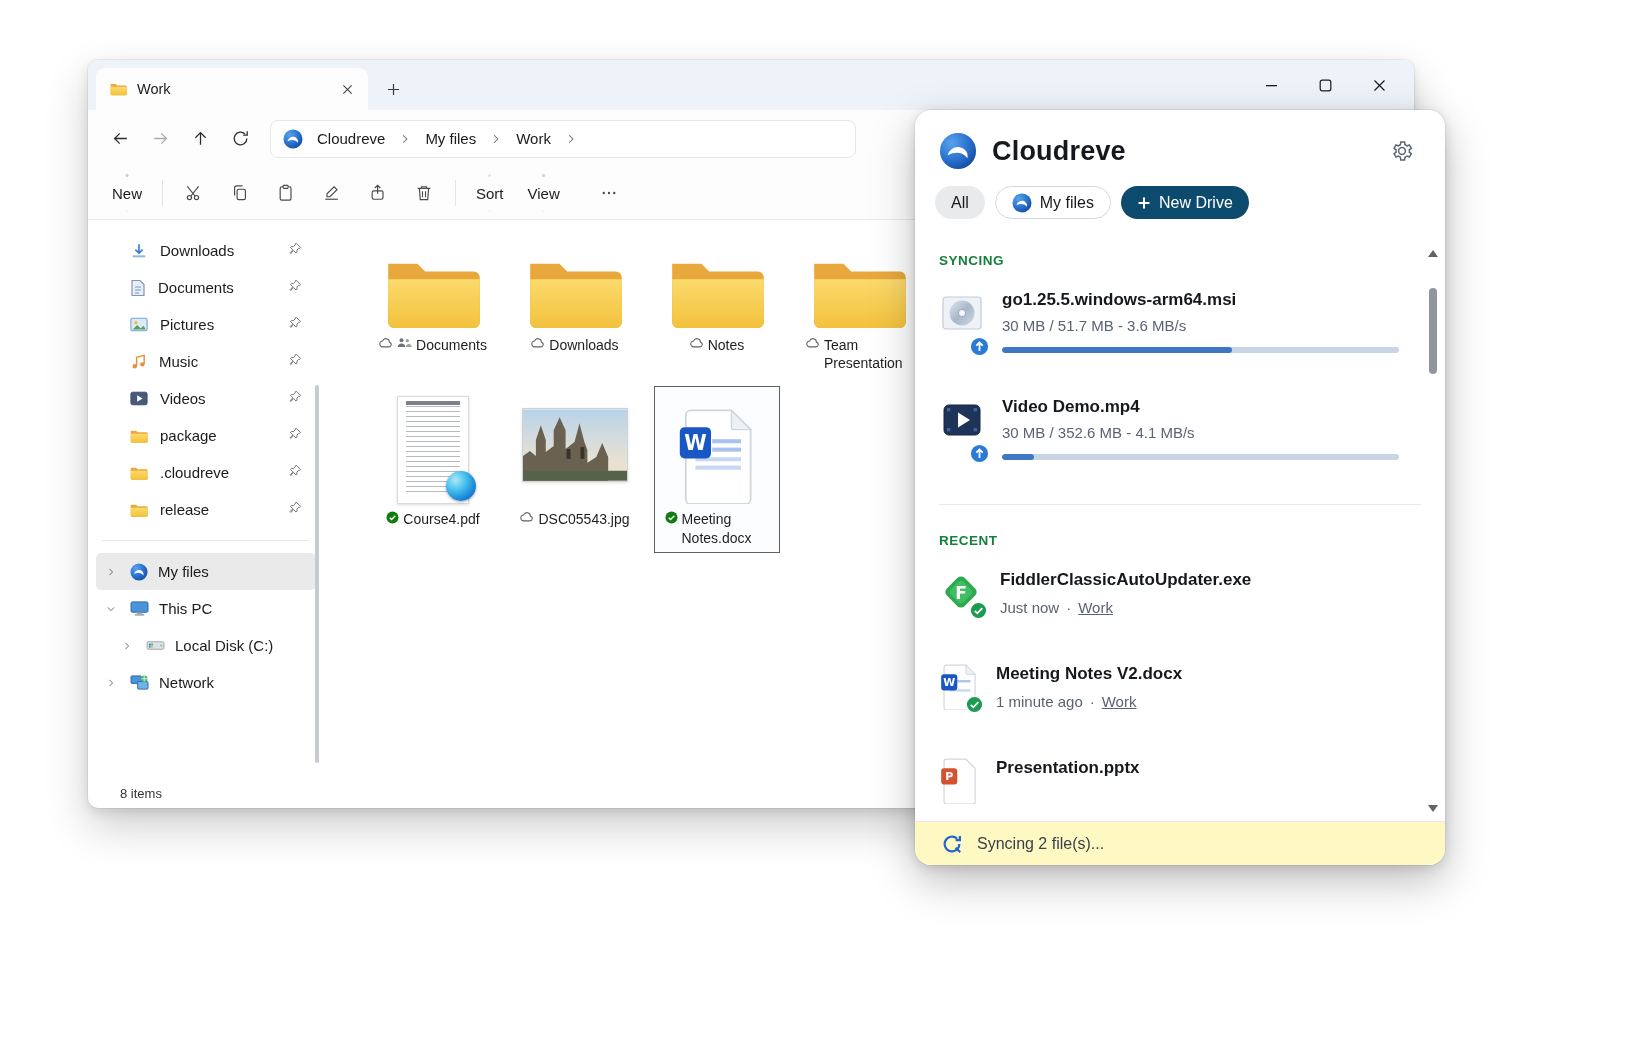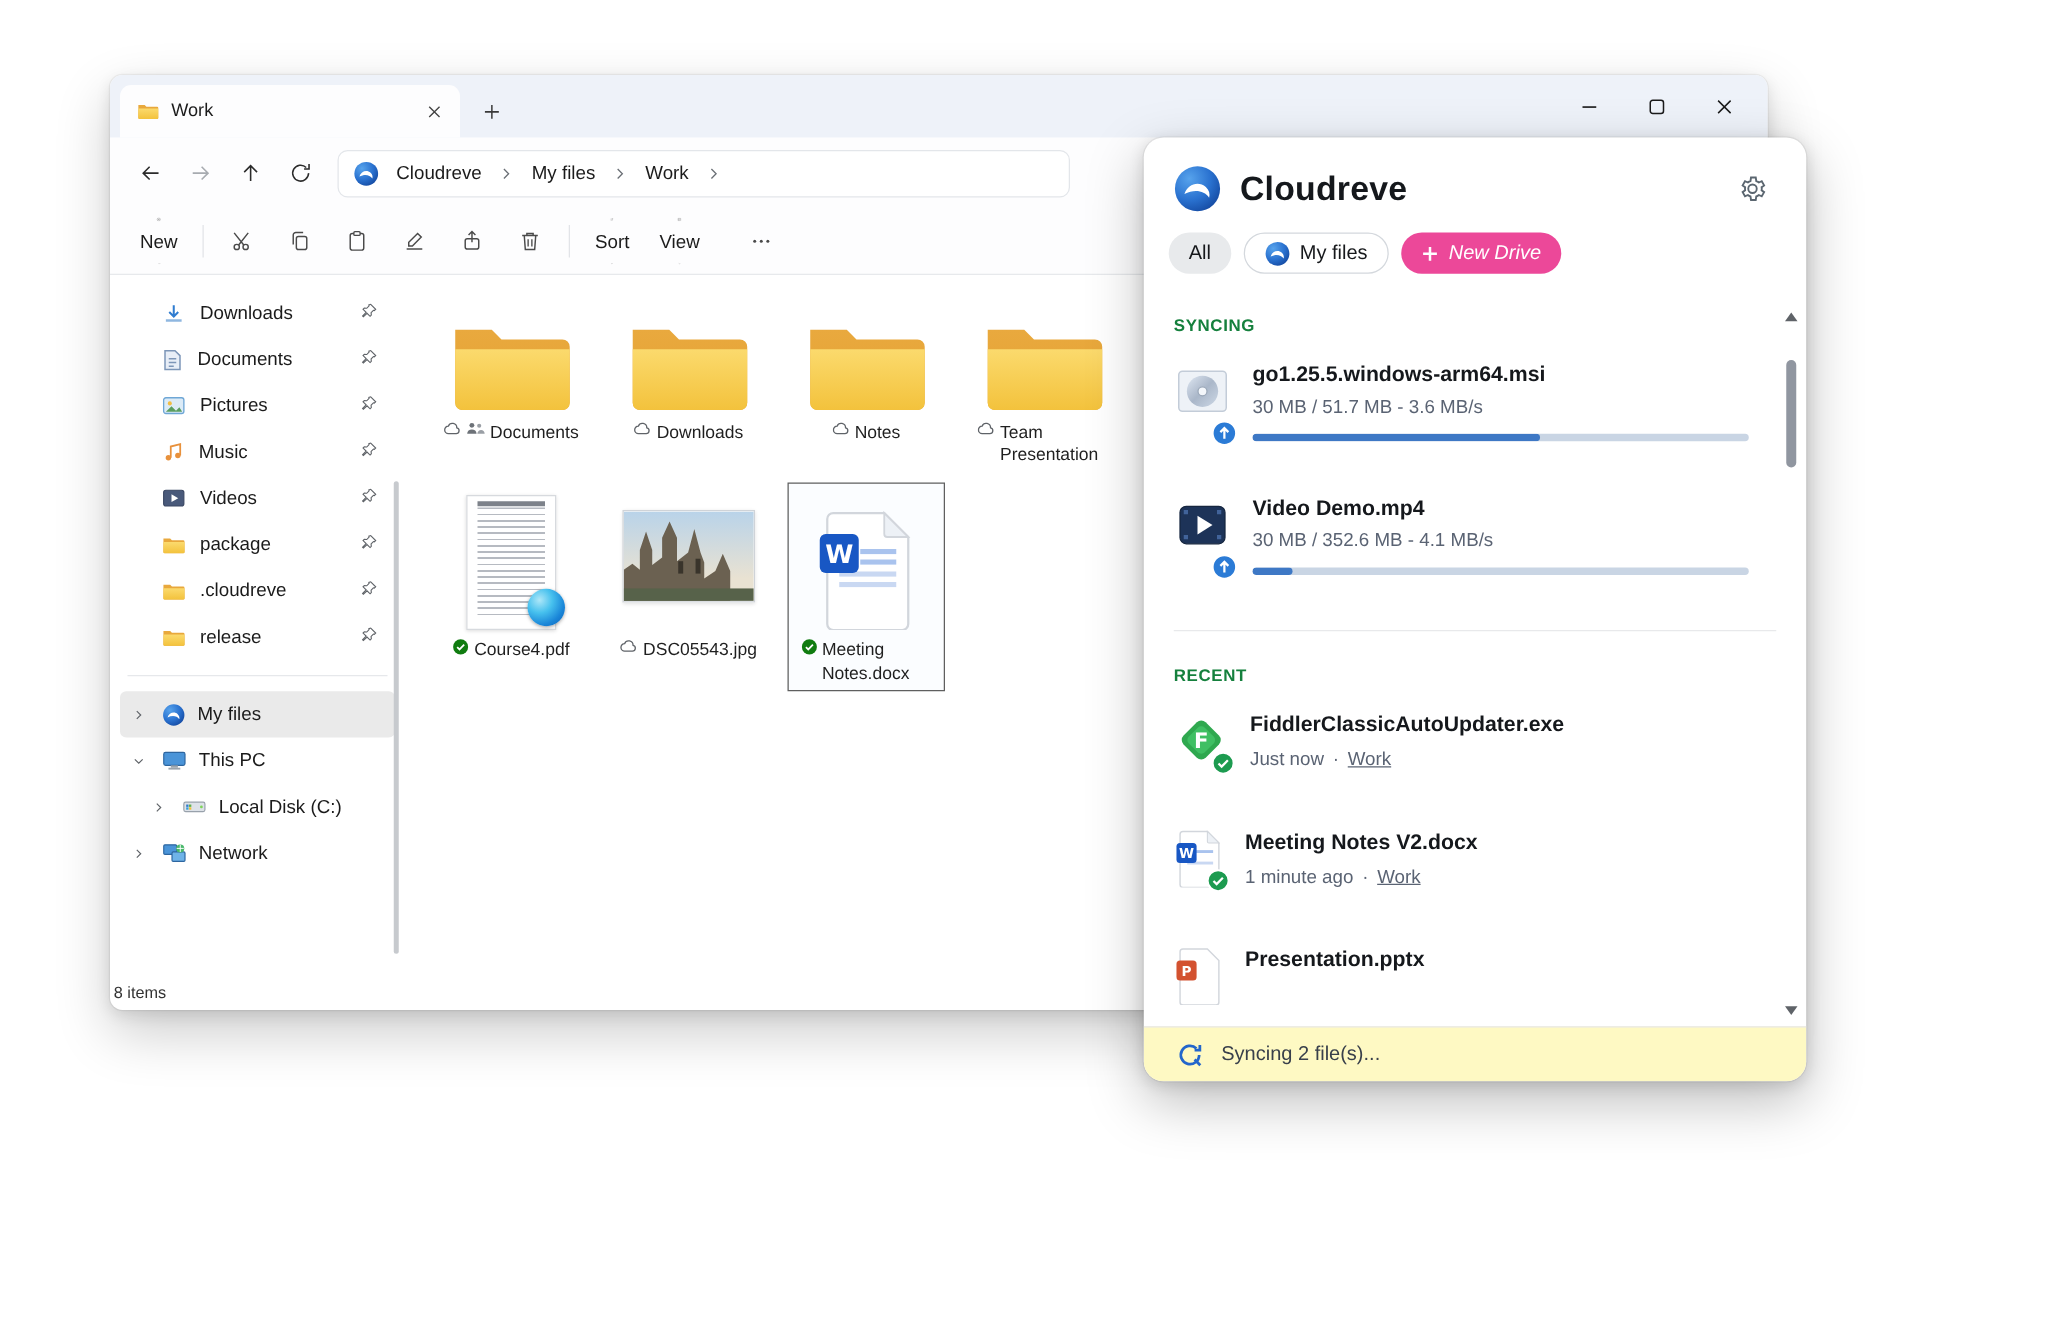--- a/index.html
+++ b/index.html
@@ -34,21 +34,21 @@
     border-radius:8px; display:flex; align-items:center; gap:4px; padding:0 12px; font-size:15px;
   }
   .crumb { padding:4px 6px; border-radius:4px; white-space:nowrap; }
   .crumb-chev { display:flex; align-items:center; padding:0 4px; }
 
   .toolbar { height:53px; display:flex; align-items:center; padding:0 12px; background:#fdfdfe; border-bottom:1px solid #e7e9ec; }
   .tb-btn { height:38px; border-radius:6px; display:flex; align-items:center; gap:8px; padding:0 12px; font-size:15px; color:#1b1b1b;flex-direction:column; }
   .tb-icon-btn { width:46px; height:38px; border-radius:6px; display:flex; align-items:center; justify-content:center; }
   .tb-divider { width:1px; height:26px; background:#e2e4e8; margin:0 8px; }
 
-  .ex-body { display:flex; height:558px; position:relative; }
+  .ex-body { display:flex; height:558px; position:relative;gap:24px; }
   .sidebar { width:232px; padding:12px 4px 0 8px; font-size:15px; position:relative; flex:none; }
   .side-item { height:37px; display:flex; align-items:center; gap:12px; padding-left:34px; border-radius:5px; position:relative; }
   .side-item .pin { position:absolute; right:14px; top:10px; }
   .side-sep { height:1px; background:#e6e8eb; margin:12px 6px; }
   .tree-item { height:37px; display:flex; align-items:center; gap:10px; padding-left:6px; border-radius:5px; }
   .tree-item.selected { background:#eaeaea; }
   .tree-item .chev { width:18px; display:flex; justify-content:center; flex:none; }
   .indent2 { padding-left:22px; }
   .sb-scrollbar { position:absolute; right:1px; top:165px; width:4px; height:378px; background:#c7cace; border-radius:2px; }
 
@@ -64,37 +64,37 @@
   .cell.selected { outline:1px solid #5f5f5f; outline-offset:-1px; background:#fbfdff; width:126px; margin:0 8px; padding-bottom:6px; }
 
   .pdf-thumb { width:72px; height:108px; background:#fff; border:1px solid #d7dade; box-shadow:0 1px 3px rgba(0,0,0,.14); position:relative; padding:9px 8px; }
   .pdf-lines { height:100%; background:repeating-linear-gradient(to bottom,#b6bac1 0 1.4px, transparent 1.4px 5px); }
   .pdf-title { position:absolute; left:8px; top:4px; right:8px; height:4px; background:#7d828a; }
   .edge-badge { position:absolute; right:-8px; bottom:2px; width:30px; height:30px; border-radius:50%;
     background:radial-gradient(circle at 32% 30%, #aee7f8 0%, #47c1ee 35%, #1a86d8 68%, #0a5fb4 100%);
     box-shadow:0 1px 3px rgba(0,0,0,.35); }
   .jpg-thumb { width:106px; height:74px; border:1px solid #cfd3d8; box-shadow:0 1px 3px rgba(0,0,0,.12); }
 
-  .statusbar { height:30px; display:flex; align-items:center; padding-left:3px; font-size:13px; color:#333; }
+  .statusbar { height:30px; display:flex; align-items:center; padding-left:32px; font-size:13px; color:#333; }
 
   
   .panel {
     position:absolute; left:915px; top:110px; width:530px; height:755px; background:#fff;
     border-radius:16px; overflow:hidden; display:flex; flex-direction:column;
     box-shadow:0 0 0 1px rgba(0,0,0,.05), 0 16px 44px rgba(0,0,0,.26), 0 3px 12px rgba(0,0,0,.12);
     z-index:5;
   }
   .p-header { display:flex; align-items:center; gap:15px; padding:22px 26px 8px 24px; }
   .p-title { font-size:27px; font-weight:700; color:#15181c; flex:1; letter-spacing:.2px; }
   .gear-btn { width:34px; height:34px; display:flex; align-items:center; justify-content:center; border-radius:8px; }
   .p-chips { display:flex; gap:10px; align-items:center; padding:8px 20px 16px; }
   .chip { height:33px; border-radius:17px; display:flex; align-items:center; padding:0 16px; font-size:16px; color:#17191c; }
   .chip-all { background:#e8eaec; }
   .chip-myfiles { background:#fff; border:1px solid #d4d8dd; gap:8px; }
-  .chip-newdrive { background:#ec4899; color:#fff; gap:8px; font-weight:500;font-style:italic; }
+  .chip-newdrive { background:#0c4a6e; color:#fff; gap:8px; font-weight:500; }
 
   .p-scroll { flex:1; position:relative; padding:6px 46px 0 24px; overflow:hidden; }
   .p-heading { font-size:13.5px; font-weight:700; color:#15803d; letter-spacing:.5px; margin:12px 0 22px; }
   .sync-item { display:flex; gap:17px; margin-bottom:44px; }
   .file-badge-wrap { position:relative; flex:none; }
   .badge { position:absolute; right:-5px; bottom:-4px; }
   .sync-text { flex:1; min-width:0; }
   .item-name { font-size:17px; font-weight:700; color:#15181c; white-space:nowrap; overflow:hidden; }
   .item-detail { font-size:15px; color:#5a6373; margin-top:7px; }
   .progress { margin-top:13px; height:6px; border-radius:3px; background:#c9d5e4; overflow:hidden; }

